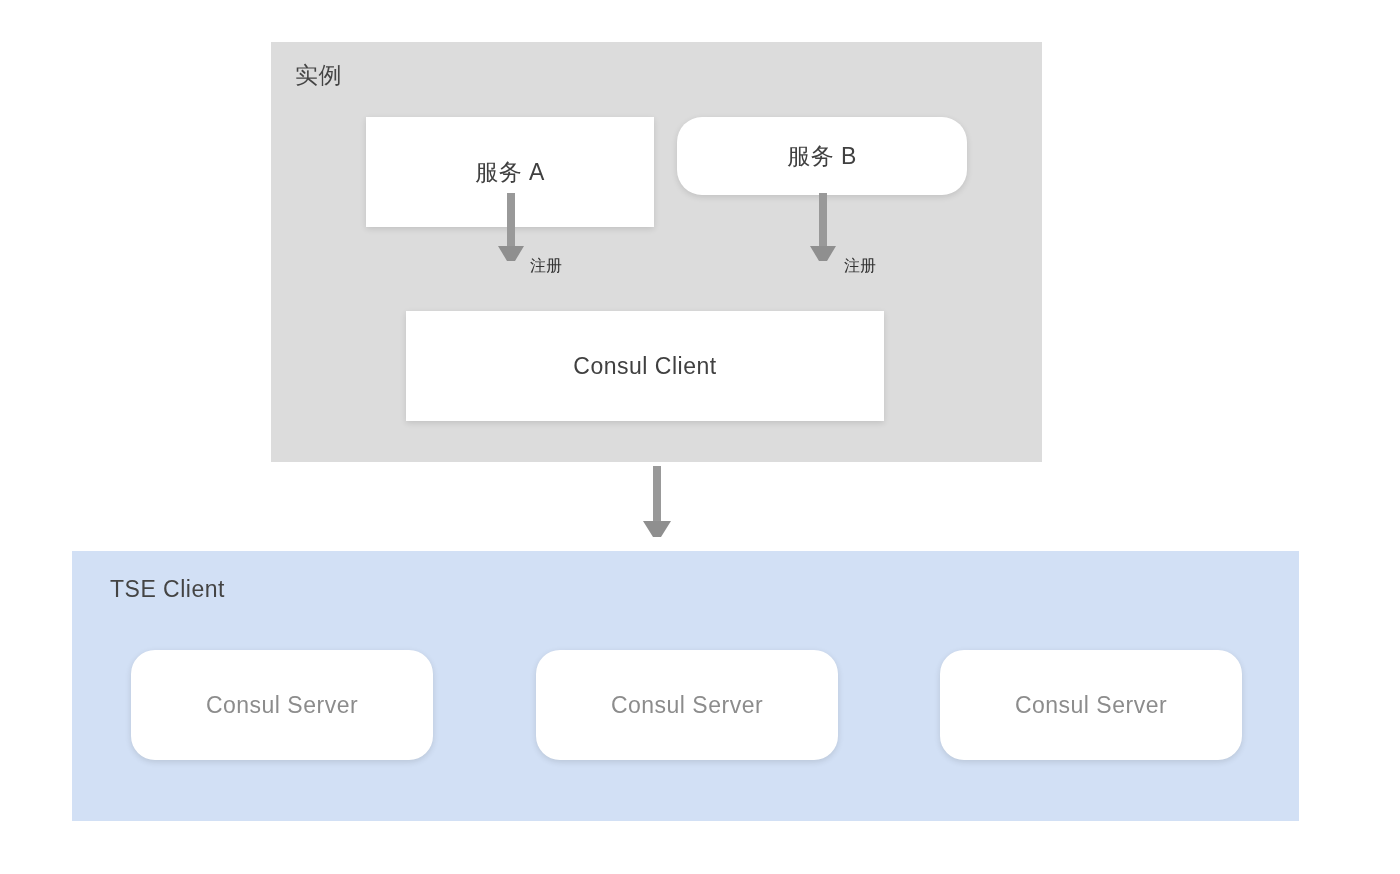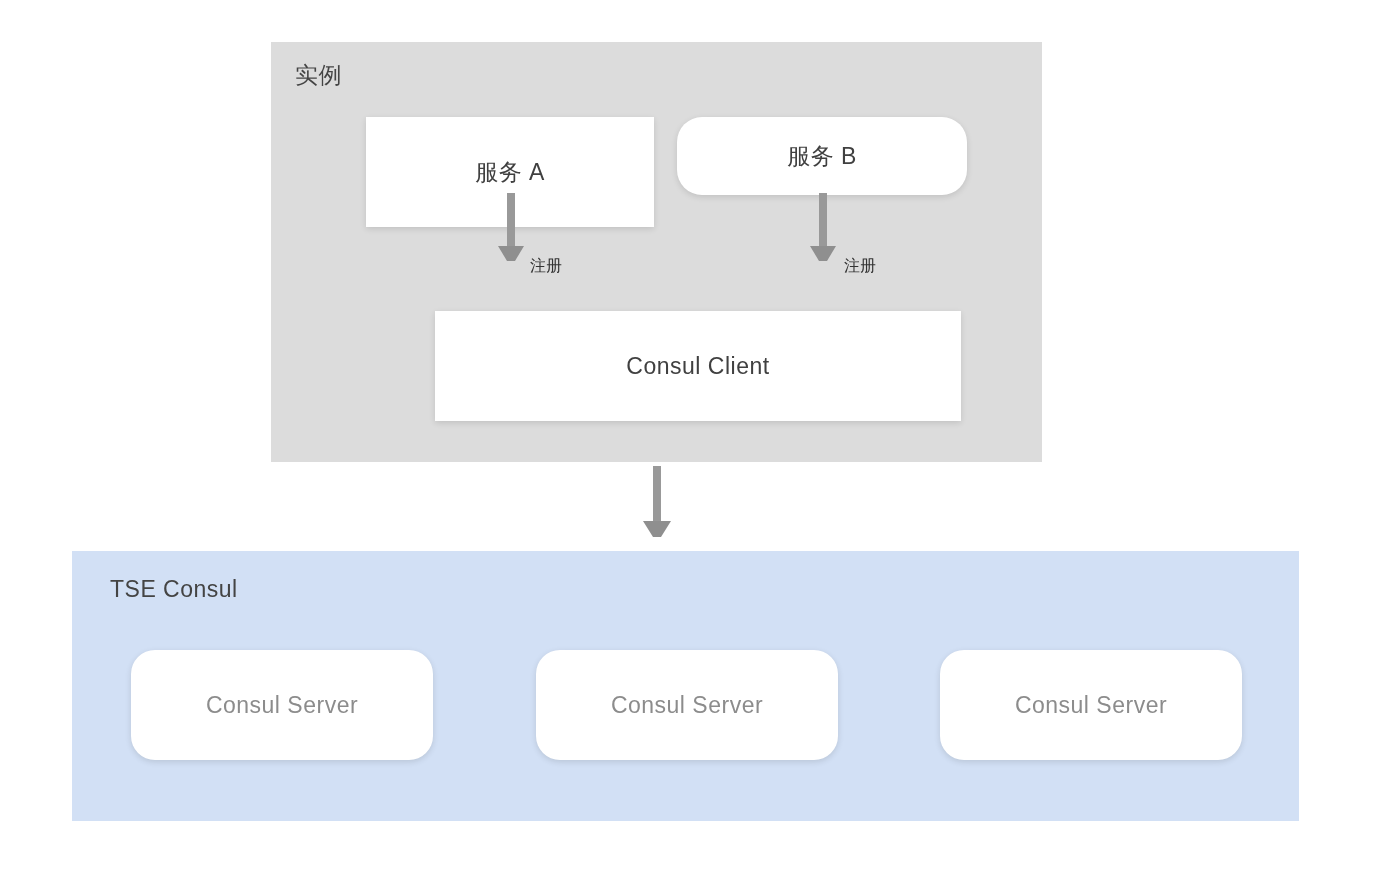--- a/index.html
+++ b/index.html
@@ -30,21 +30,21 @@
   .node {
     position: absolute; background: #ffffff;
     box-shadow: 0 2px 6px rgba(0,0,0,0.12);
     display: flex; align-items: center; justify-content: center;
     font-size: 23px; letter-spacing: 0.5px; white-space: nowrap;
   }
   .node-dark { color: #404040; }
   .node-gray { color: #8c8c8c; border-radius: 24px; }
   .node-service-a { left: 95px; top: 75px; width: 288px; height: 110px; }
   .node-service-b { left: 406px; top: 75px; width: 290px; height: 78px; border-radius: 25px; }
-  .node-client   { left: 135px; top: 269px; width: 526px; height: 110px; margin-left: 29px; }
+  .node-client   { left: 135px; top: 269px; width: 478px; height: 110px; }
   .node-server-1 { left: 59px;  top: 99px; width: 302px; height: 110px; }
   .node-server-2 { left: 464px; top: 99px; width: 302px; height: 110px; }
   .node-server-3 { left: 868px; top: 99px; width: 302px; height: 110px; }
   .arrow {
     position: absolute; display: flex; flex-direction: column; align-items: center;
   }
   .arrow .shaft { width: 2px; flex: 1 1 auto; background: #999999; }
   .arrow .head {
     width: 0; height: 0;
     border-left: 9px solid transparent;
@@ -96,21 +96,21 @@
     <div class="head"></div>
   </div>
   <div class="edge-label edge-label-b">注册</div>
 
   <div class="arrow arrow-center">
     <div class="shaft"></div>
     <div class="head"></div>
   </div>
 
   <div class="group group-tse">
-    <div class="group-label">TSE Consul</div>
+    <div class="group-label">TSE Client</div>
 
     <div class="node node-gray node-server-1">
       <span>Consul Server</span>
     </div>
 
     <div class="node node-gray node-server-2">
       <span>Consul Server</span>
     </div>
 
     <div class="node node-gray node-server-3">

